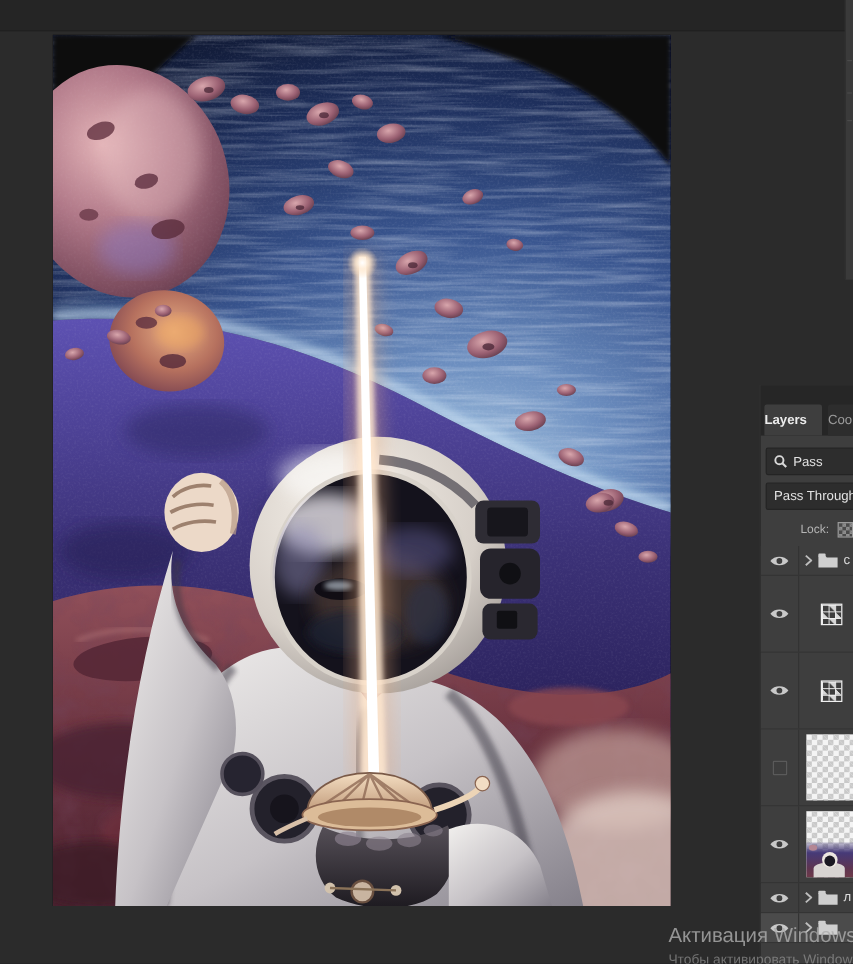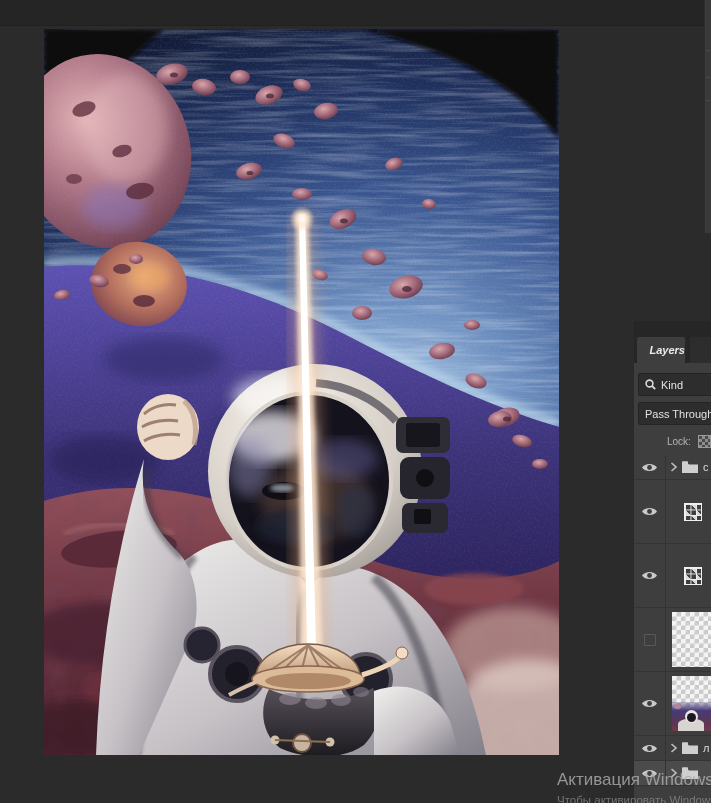--- a/index.html
+++ b/index.html
@@ -9,21 +9,21 @@
   .edge-strip{position:absolute;top:0;right:0;width:6px;height:233px;background:#3a3a3a;border-left:1px solid #2f2f2f;}
   .edge-strip .tick{position:absolute;left:1px;right:1px;height:1px;background:#4a4a4a;}
 
   
   .canvas{position:absolute;left:44px;top:29px;width:515px;height:726px;background:#0b0b13;overflow:hidden;}
   .canvas svg{display:block;}
 
   
   .panel{position:absolute;left:633px;top:321px;width:78px;height:482px;background:#3e3e3e;border-left:1px solid #2a2a2a;}
   .panel-top{position:absolute;top:0;left:0;width:200px;height:42px;background:#262626;}
-  .tab{position:absolute;top:16px;height:26px;line-height:26px;font-size:11px;text-align:right;font-style:italic;}
+  .tab{position:absolute;top:16px;height:26px;line-height:26px;font-size:11px;text-align:left;}
   .tab.active{left:3px;width:48px;background:#3e3e3e;color:#ececec;font-weight:bold;border-radius:2px 2px 0 0;}
   .tab.inactive{left:56px;width:58px;background:#2d2d2d;color:#9b9b9b;border-radius:2px 2px 0 0;}
   .selbox{position:absolute;left:4px;width:92px;height:23px;background:#2d2d2d;border:1px solid #242424;border-radius:2px;
           display:flex;align-items:center;gap:5px;padding-left:6px;box-sizing:border-box;color:#e2e2e2;font-size:11px;}
   .kindbox{top:52px;}
   .blendbox{top:81px;}
   .lockrow{position:absolute;top:110px;left:5px;height:20px;display:flex;align-items:center;gap:7px;color:#b5b5b5;font-size:10px;margin-left:28px;}
   .lock-checker{width:11px;height:11px;border:1px solid #9a9a9a;
      background-image:linear-gradient(45deg,#8e8e8e 25%,transparent 25%,transparent 75%,#8e8e8e 75%),
                       linear-gradient(45deg,#8e8e8e 25%,#4a4a4a 25%,#4a4a4a 75%,#8e8e8e 75%);
@@ -327,21 +327,21 @@
     <div class="panel-top">
       <div class="tab active">Layers</div>
       <div class="tab inactive">Cool</div>
     </div>
 
     <div class="selbox kindbox">
       <svg class="icon" width="11" height="11" viewBox="0 0 11 11">
         <circle cx="4.5" cy="4.5" r="3.4" fill="none" stroke="#d8d8d8" stroke-width="1.6"></circle>
         <line x1="7" y1="7" x2="10.2" y2="10.2" stroke="#d8d8d8" stroke-width="1.8"></line>
       </svg>
-      <span>Kind</span>
+      <span>Pass</span>
     </div>
 
     <div class="selbox blendbox">
       <span>Pass Through</span>
     </div>
 
     <div class="lockrow">
       <span>Lock:</span>
       <span class="lock-checker"></span>
       <svg class="icon" width="13" height="13" viewBox="0 0 13 13">

